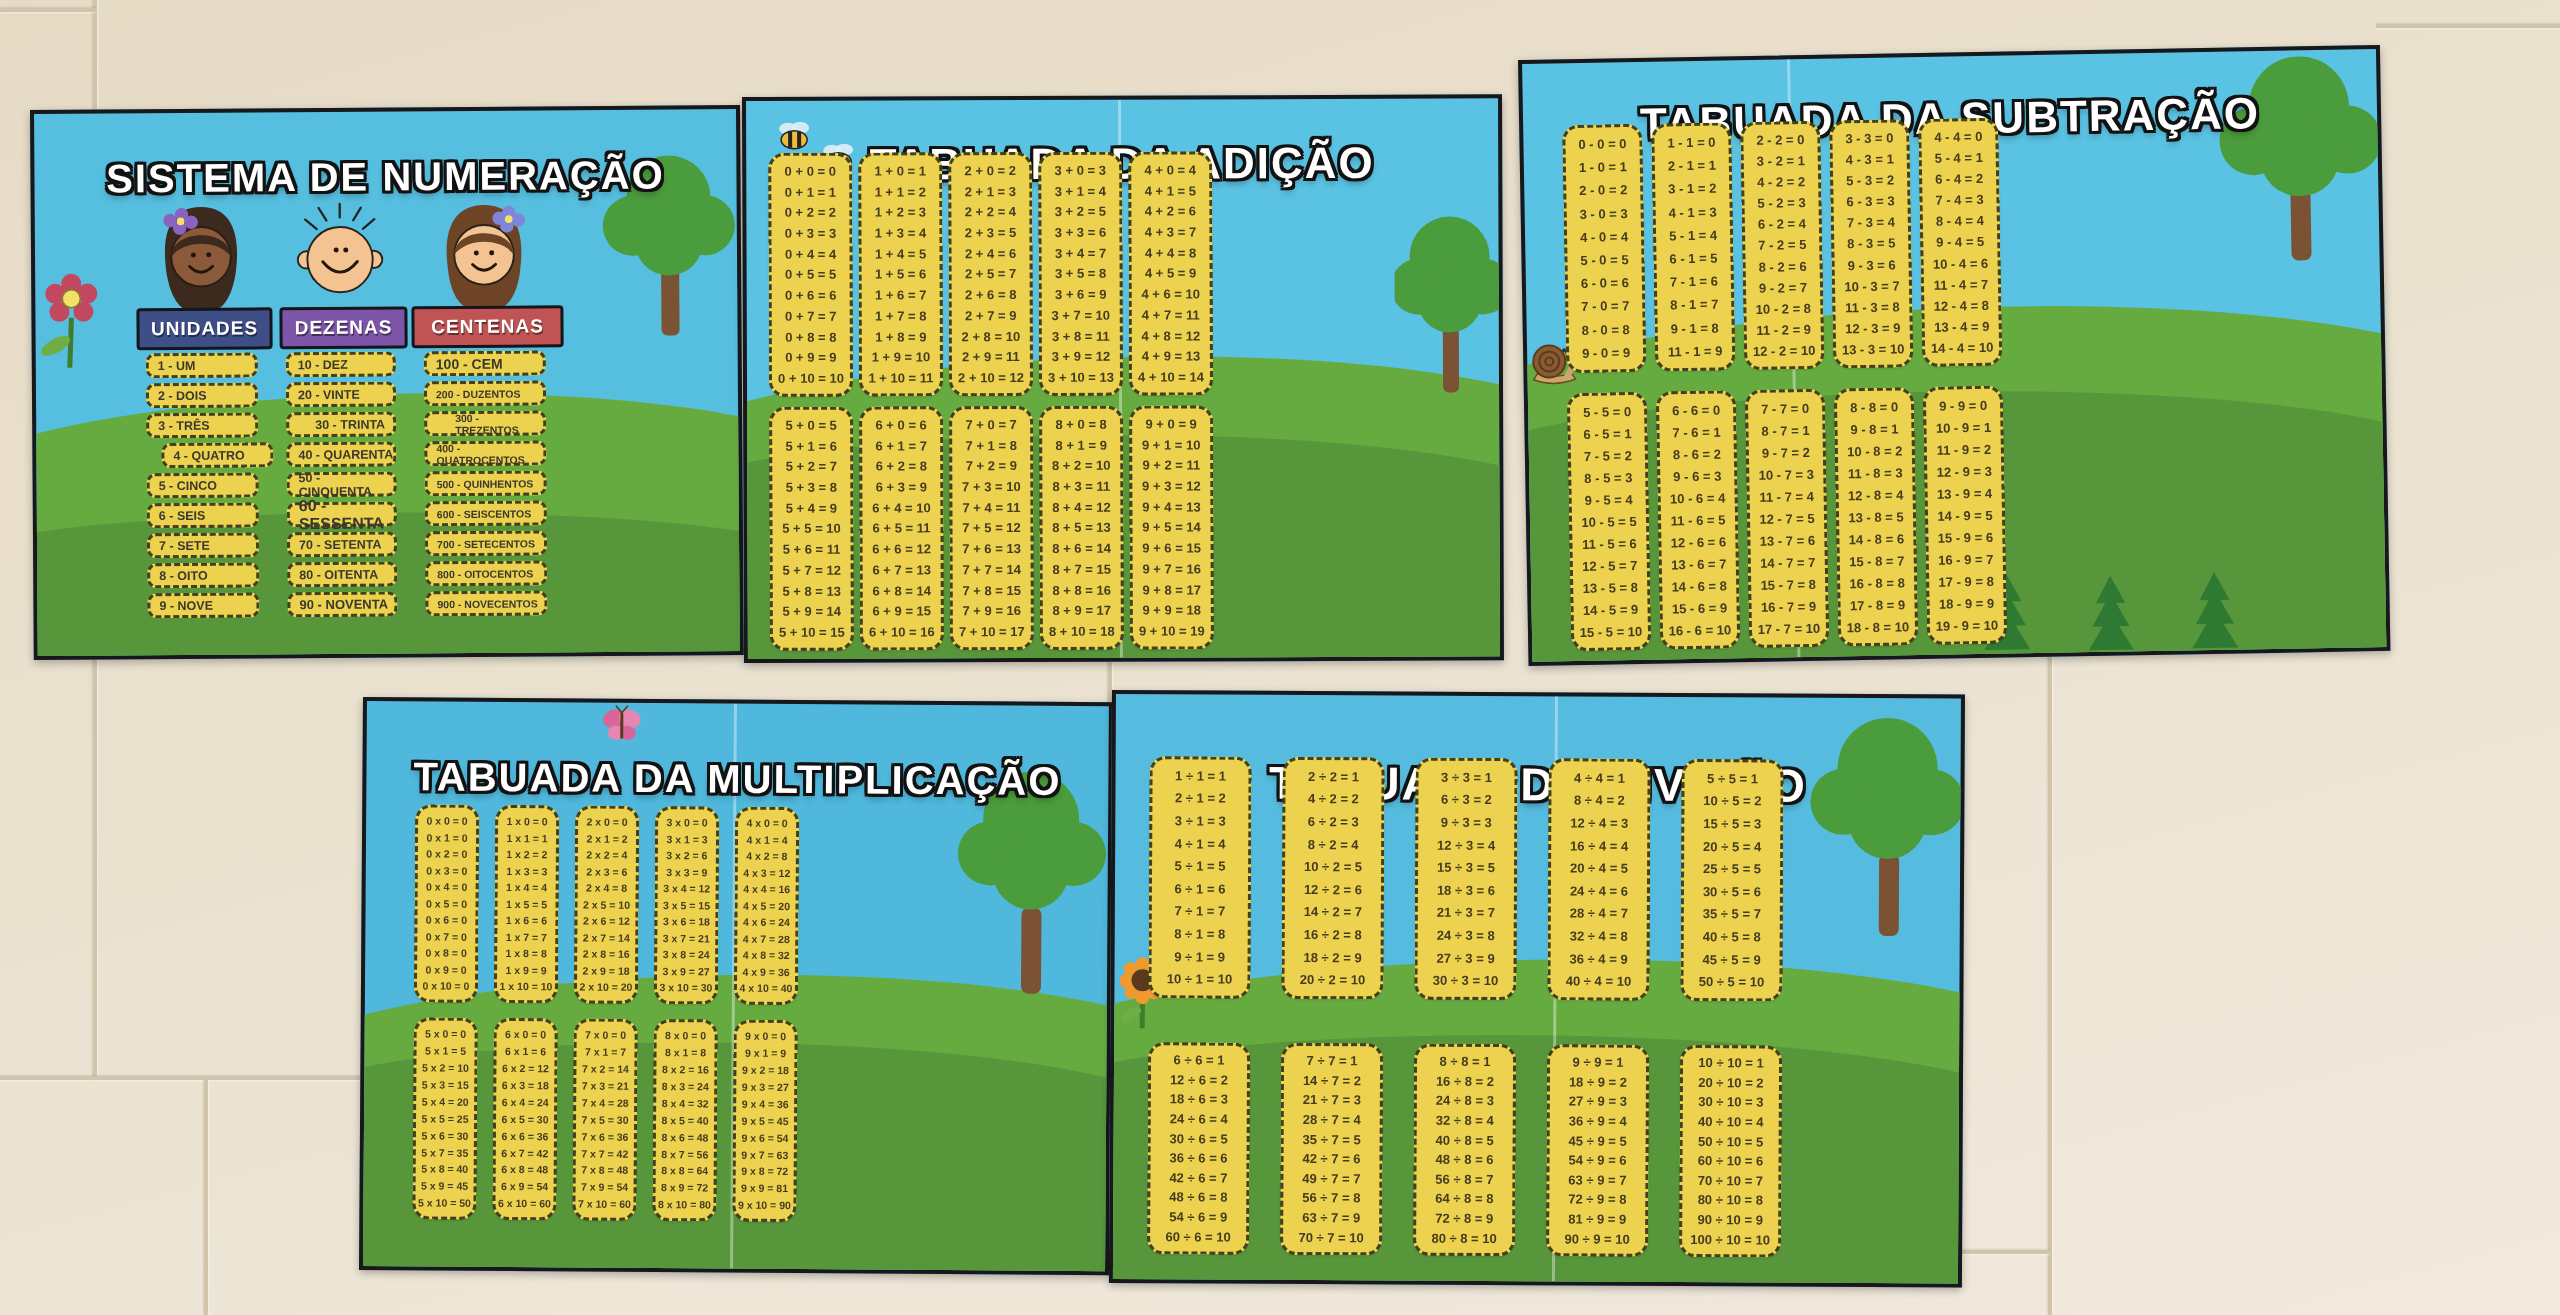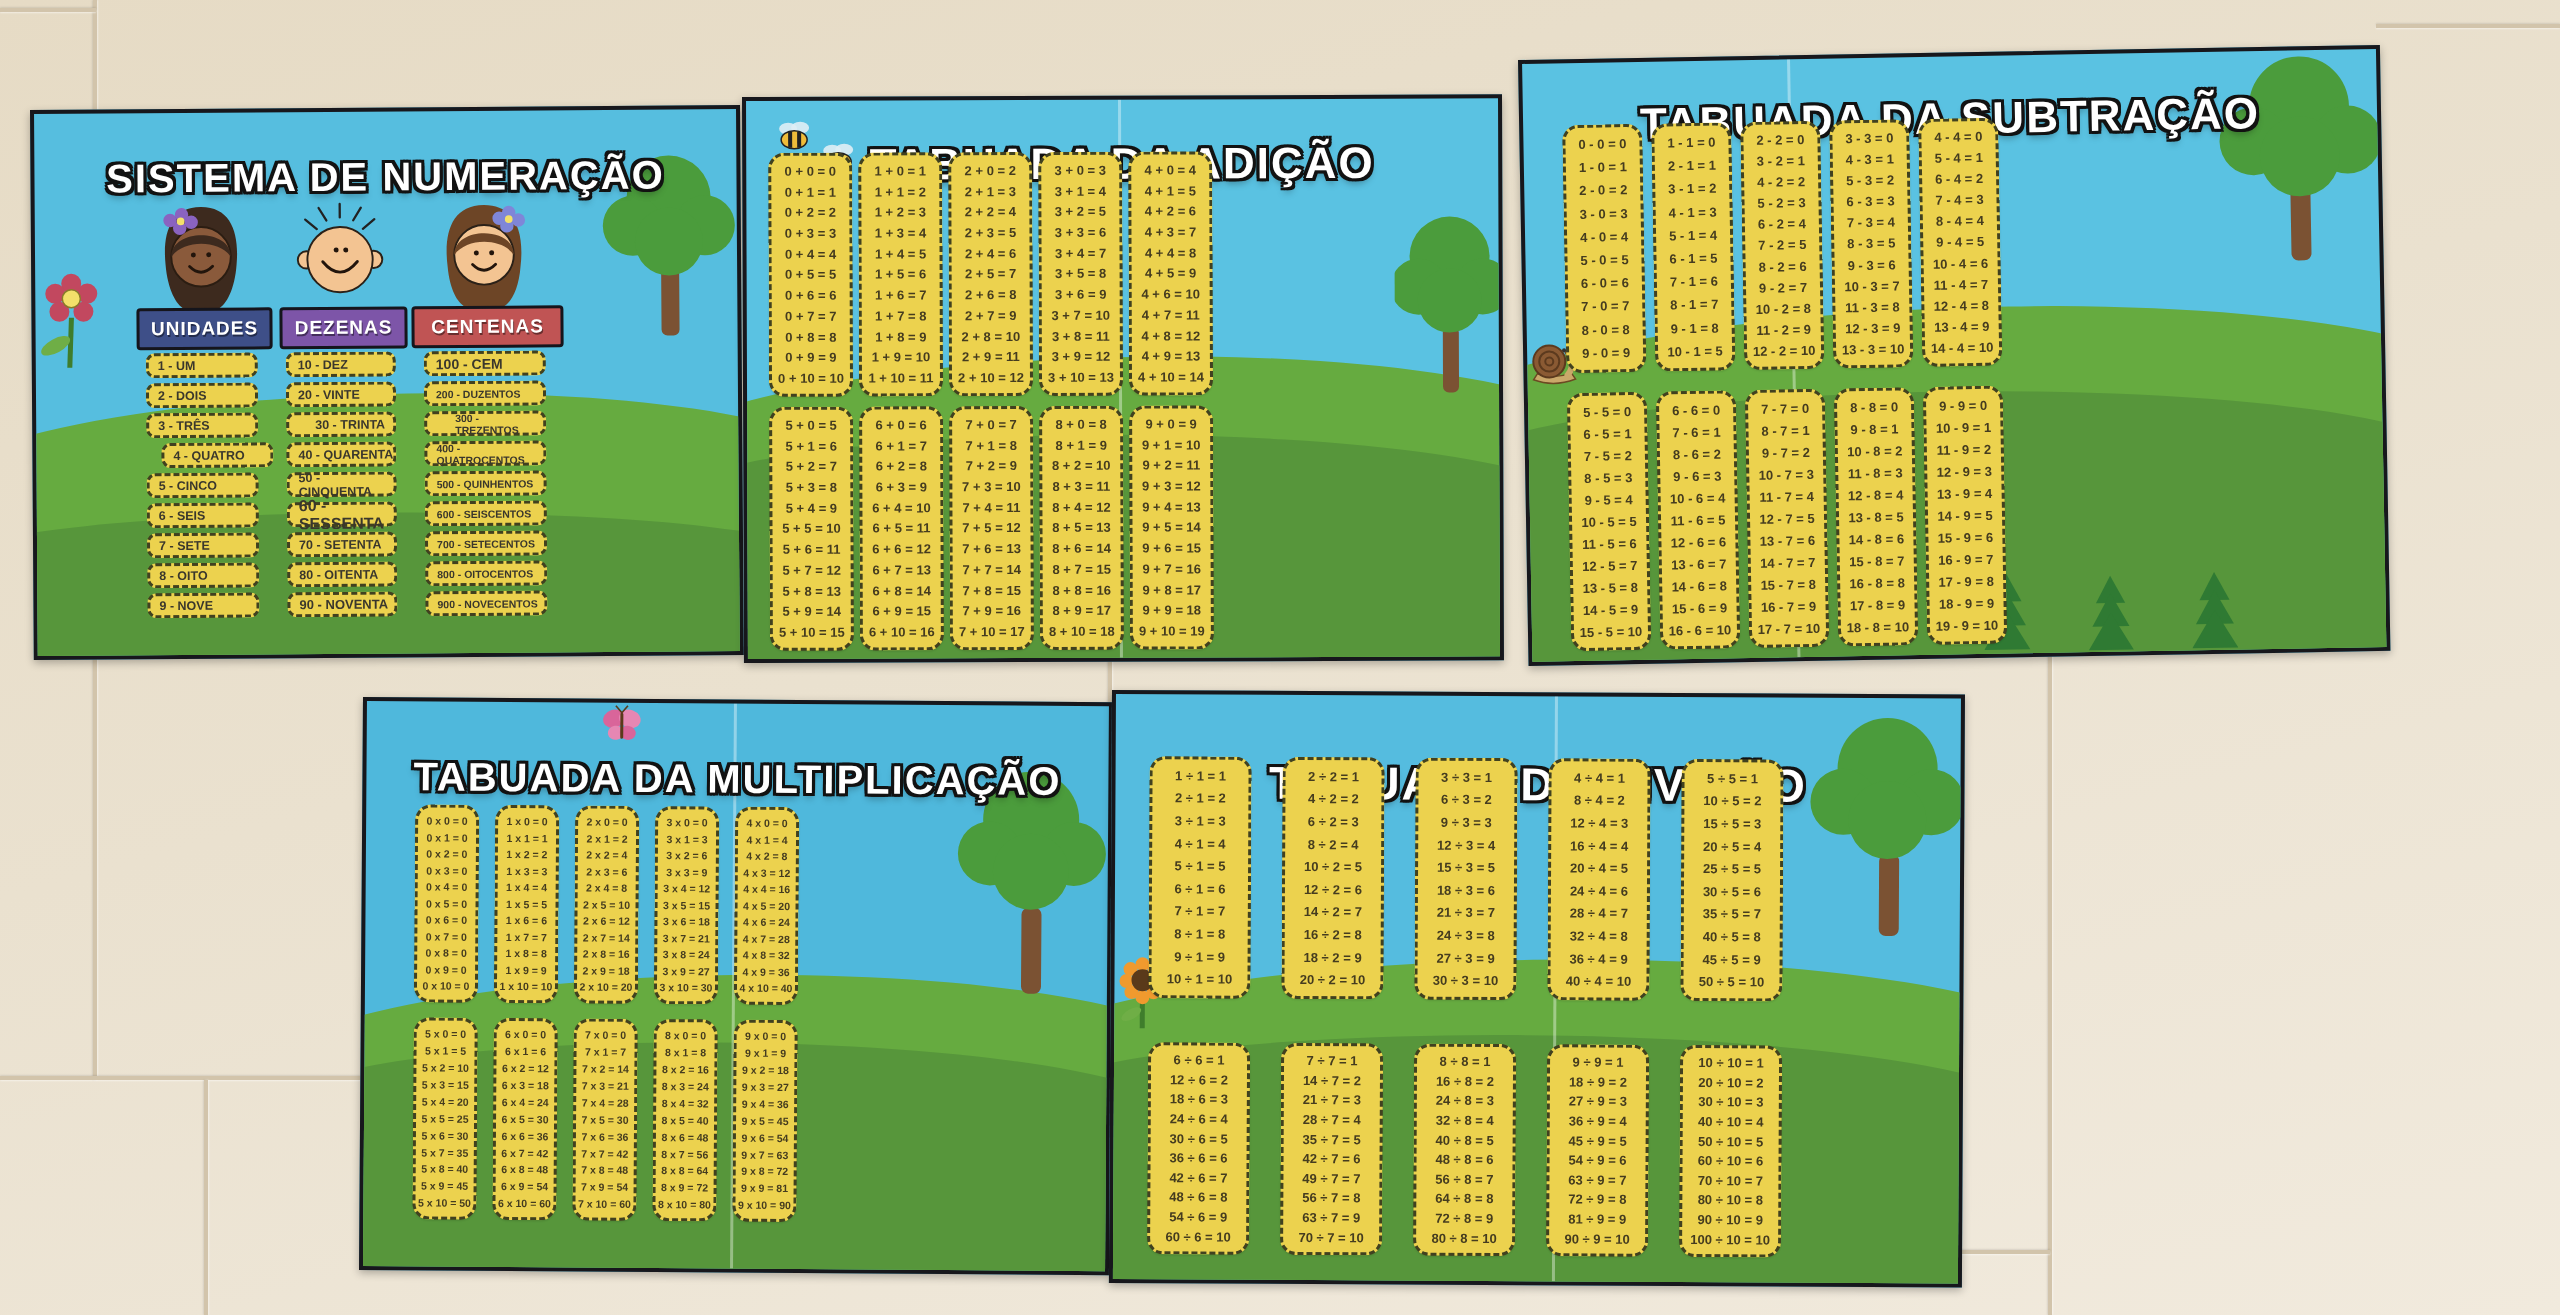--- a/index.html
+++ b/index.html
@@ -400,21 +400,21 @@
       <div class="ybox" style="left: 128px; top: 62px; width: 80px; height: 248px; font-size: 13px;">
         <span>1 - 1 = 0</span>
         <span>2 - 1 = 1</span>
         <span>3 - 1 = 2</span>
         <span>4 - 1 = 3</span>
         <span>5 - 1 = 4</span>
         <span>6 - 1 = 5</span>
         <span>7 - 1 = 6</span>
         <span>8 - 1 = 7</span>
         <span>9 - 1 = 8</span>
-        <span>10 - 1 = 5</span>
+        <span>11 - 1 = 9</span>
       </div>
       <div class="ybox" style="left: 217px; top: 62px; width: 80px; height: 248px; font-size: 13px;">
         <span>2 - 2 = 0</span>
         <span>3 - 2 = 1</span>
         <span>4 - 2 = 2</span>
         <span>5 - 2 = 3</span>
         <span>6 - 2 = 4</span>
         <span>7 - 2 = 5</span>
         <span>8 - 2 = 6</span>
         <span>9 - 2 = 7</span>

